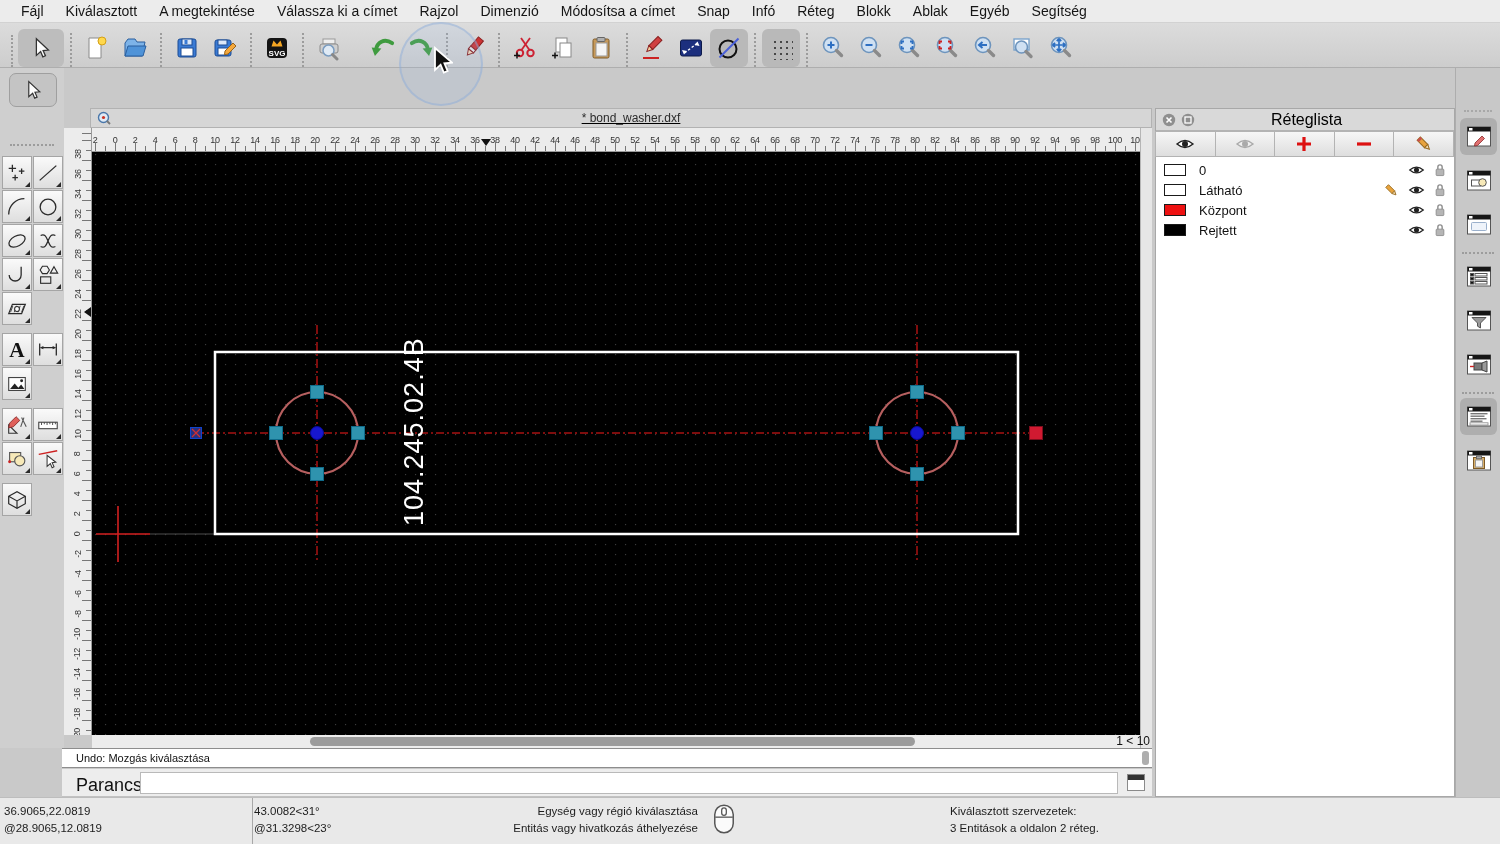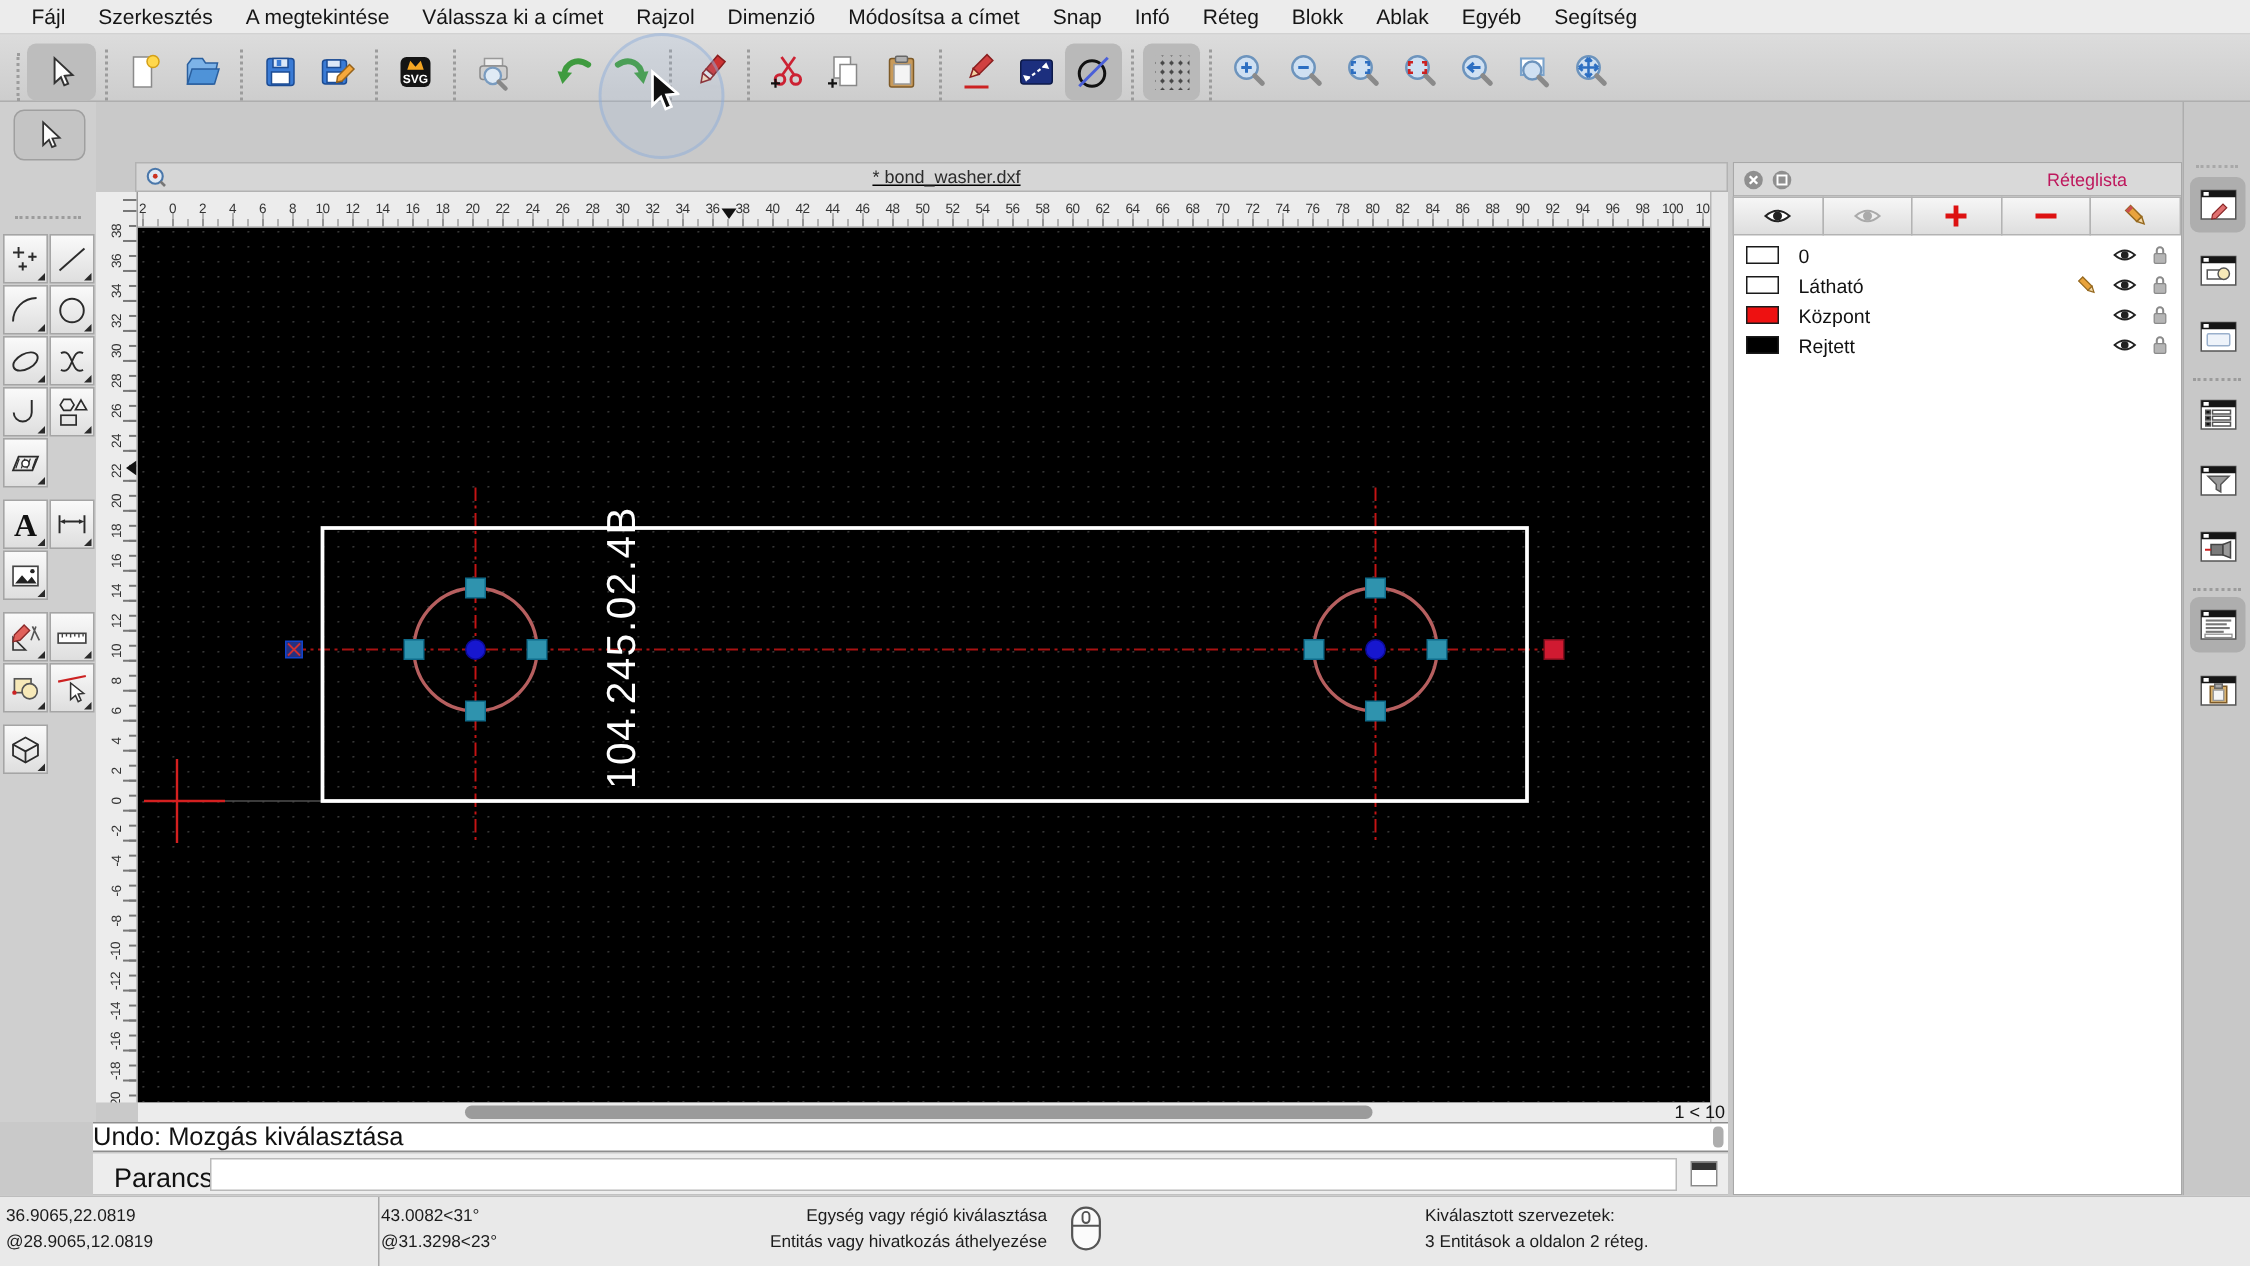--- a/index.html
+++ b/index.html
@@ -70,34 +70,34 @@
 
   
   .vscroll{position:absolute;left:1140px;top:128px;width:12px;height:620px;background:#e6e6e6;border-left:1px solid #b5b5b5;box-sizing:border-box;}
   .hscroll{position:absolute;left:92px;top:735px;width:1048px;height:13px;background:#ececec;}
   .hthumb{position:absolute;left:218px;top:2px;width:605px;height:9px;background:#9b9b9b;border-radius:5px;}
   .zoomlbl{position:absolute;left:1090px;top:734px;width:60px;text-align:right;font-size:12px;color:#111;}
 
   
   .history{position:absolute;left:62px;top:748px;width:1090px;height:20px;background:#fff;
            border-top:1px solid #8d8d8d;border-bottom:1px solid #8d8d8d;box-sizing:border-box;}
-  .history .txt{font-size:17px;color:#111;line-height:18px;}
+  .history .txt{font-size:11px;color:#111;line-height:18px;padding-left:14px;}
   .hist-scroll{position:absolute;right:3px;top:2px;width:7px;height:14px;background:#aeaeae;border-radius:3px;}
   .cmdrow{position:absolute;left:62px;top:769px;width:1090px;height:28px;background:#ededed;border-bottom:1px solid #c2c2c2;box-sizing:border-box;}
   .cmdrow label{position:absolute;left:14px;top:6px;font-size:18px;color:#111;}
   .cmdrow input{position:absolute;left:78px;right:34px;top:3px;height:20px;border:1px solid #b9b9b9;
                 background:#fff;font-family:"Liberation Sans",sans-serif;font-size:13px;padding:0 4px;}
   .cmd-kbd{position:absolute;right:7px;top:5px;width:18px;height:17px;border:1px solid #8a8a8a;background:#fff;box-sizing:border-box;}
   .cmd-kbd::before{content:"";position:absolute;left:0;right:0;top:0;height:5px;background:#333;}
 
   
   .panel{position:absolute;left:1155px;top:108px;width:300px;height:689px;background:#fff;
          border:1px solid #a8a8a8;box-sizing:border-box;}
   .panel-head{height:21px;background:#d9d9d9;border-bottom:1px solid #b3b3b3;display:flex;align-items:center;padding:0 6px;}
-  .panel-head .ph-title{flex:1;text-align:right;font-size:12px;color:#be185d;margin-right:30px;}
+  .panel-head .ph-title{flex:1;text-align:center;font-size:16px;color:#000000;margin-right:30px;}
   .ptoolbar{height:26px;display:flex;}
   .pt-btn{flex:1;border:1px solid #b3b3b3;margin-left:-1px;background:linear-gradient(#f6f6f6,#dedede);
           display:flex;align-items:center;justify-content:center;}
   .layer-rows{margin-top:3px;}
   .layer-row{height:20px;display:flex;align-items:center;padding:0 8px;font-size:13px;color:#111;}
   .swatch{width:20px;height:10px;border:1.5px solid #1a1a1a;margin-right:13px;flex:none;}
   .lname{flex:1;}
   .l-ic{margin-left:9px;display:flex;align-items:center;}
   .pencil-ic{visibility:hidden;}
   .layer-row.current .pencil-ic{visibility:visible;}
@@ -123,21 +123,21 @@
   .halo{position:absolute;left:399px;top:22px;width:80px;height:80px;border-radius:50%;
         background:rgba(150,185,235,0.14);border:2px solid rgba(140,170,215,0.45);z-index:60;}
   .cursor{position:absolute;left:431px;top:46px;z-index:61;}
 </style>
 </head>
 <body>
 
 <div class="menubar">
 
 <span class="menu-item">Fájl</span>
-    <span class="menu-item">Szerkesztés</span>
+    <span class="menu-item">Kiválasztott</span>
     <span class="menu-item">A megtekintése</span>
     <span class="menu-item">Válassza ki a címet</span>
     <span class="menu-item">Rajzol</span>
     <span class="menu-item">Dimenzió</span>
     <span class="menu-item">Módosítsa a címet</span>
     <span class="menu-item">Snap</span>
     <span class="menu-item">Infó</span>
     <span class="menu-item">Réteg</span>
     <span class="menu-item">Blokk</span>
     <span class="menu-item">Ablak</span>

